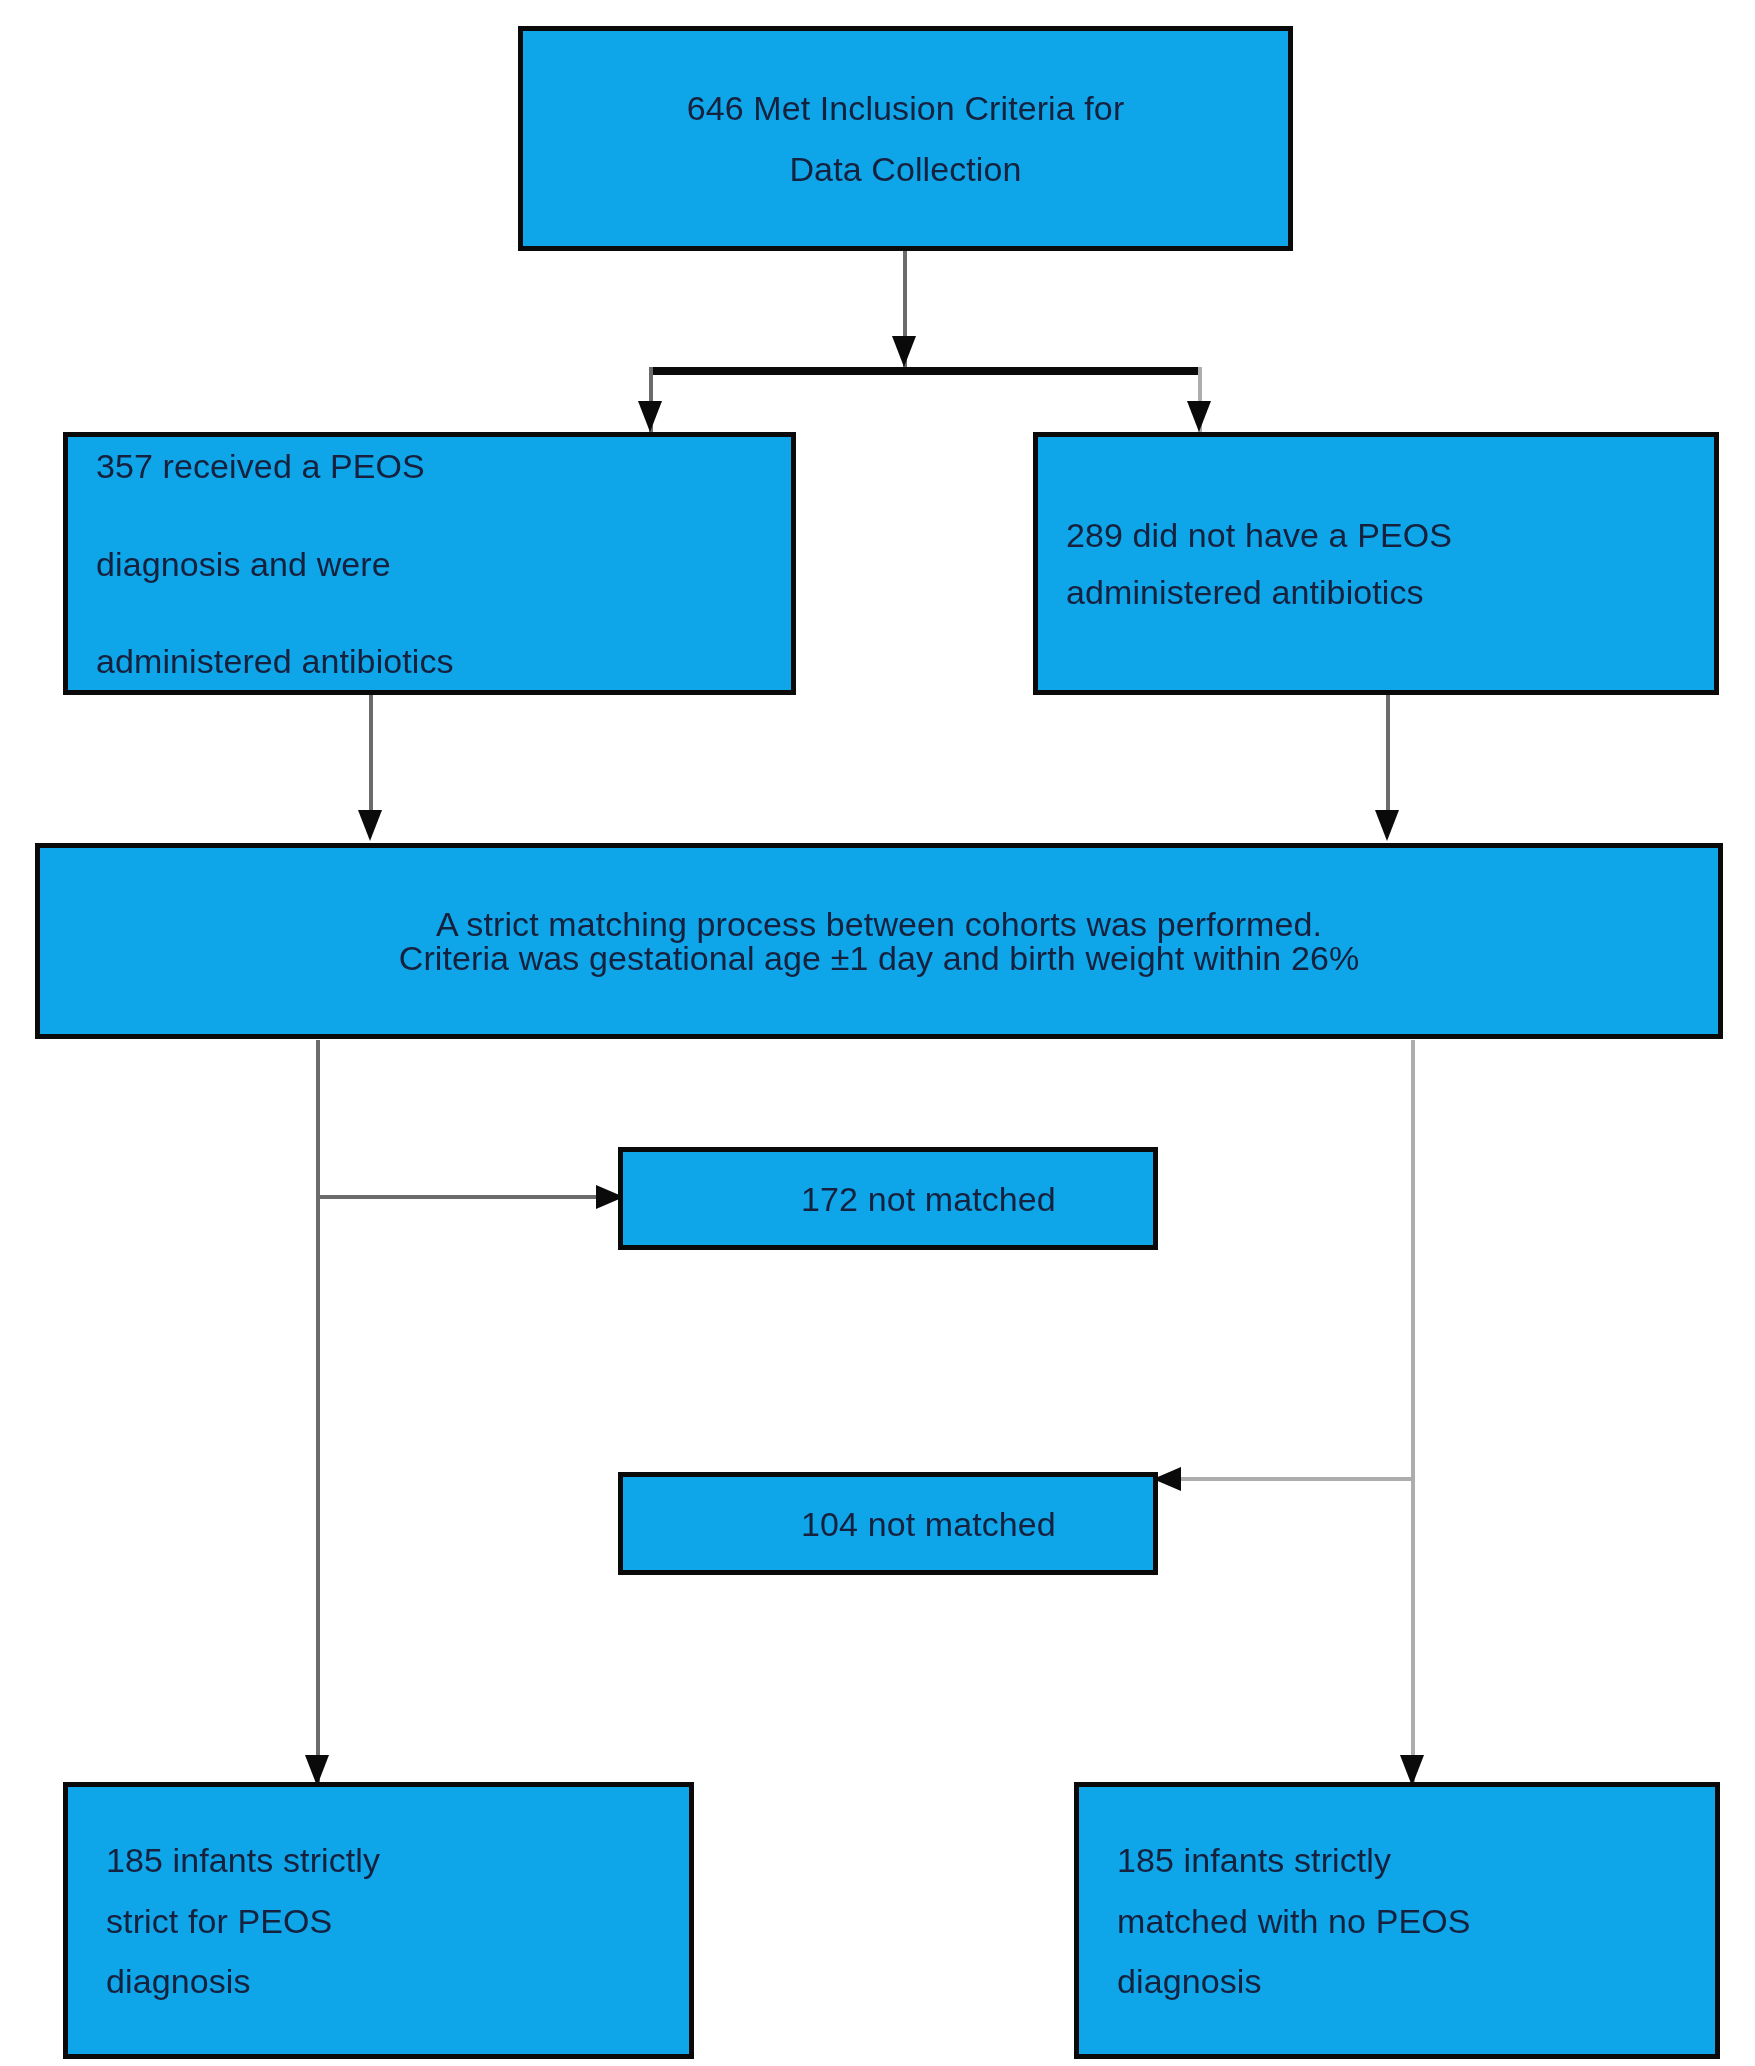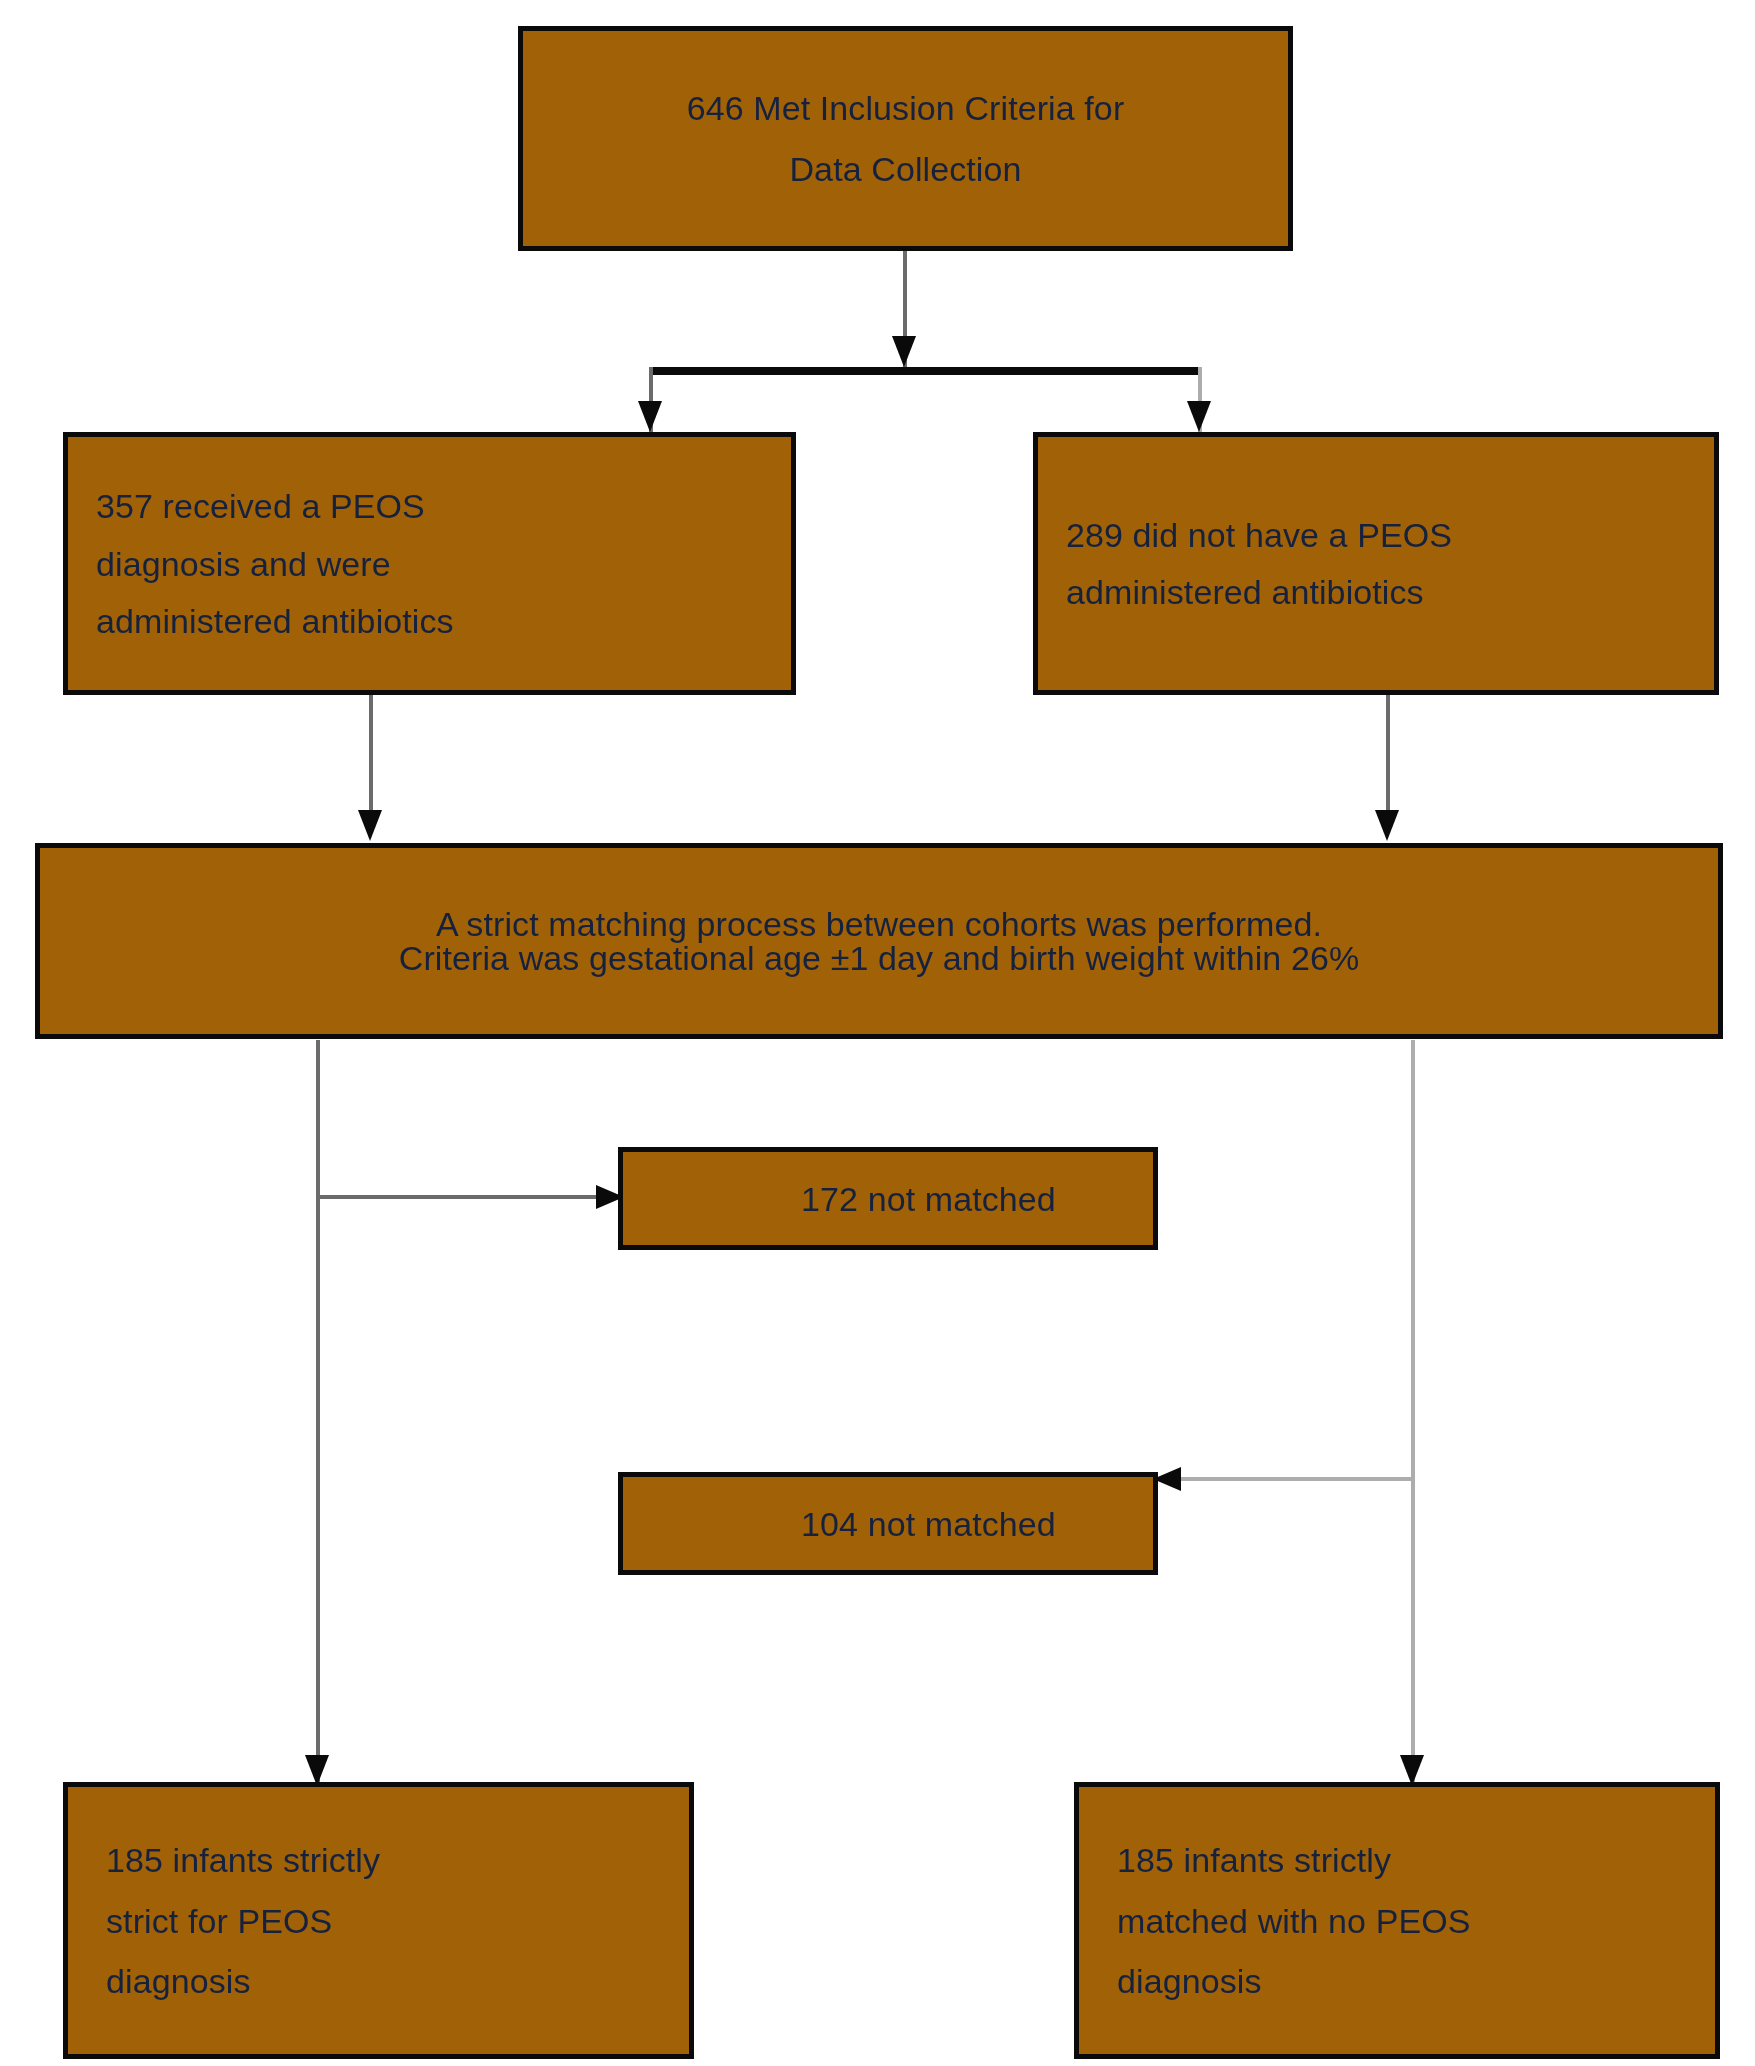--- a/index.html
+++ b/index.html
@@ -17,21 +17,21 @@
     width: 1755px;
     height: 2066px;
     background: #ffffff;
     overflow: hidden;
   }
 
   
   .node {
     position: absolute;
     box-sizing: border-box;
-    background: #a16207;
+    background: #0ea5e9;
     border: 5.2px solid #0a0a0a;
     display: flex;
     flex-direction: column;
     justify-content: center;
     z-index: 5;
   }
   .node .line {
     display: block;
     font-size: 34px;
     line-height: 1.0;
@@ -48,20 +48,21 @@
     width: 775px; height: 225px;
     padding: 0 17.7px;
   }
   #node-top .line { margin: 13.3px 0; }
 
   
   #node-peos {
     left: 63px; top: 432px;
     width: 733px; height: 263px;
     padding: 0 28px;
+    justify-content: space-between;
   }
   #node-peos .line { margin: 11.8px 0; }
 
   
   #node-nopeos {
     left: 1033px; top: 432px;
     width: 686px; height: 263px;
     padding: 16px 28px;
   }
   #node-nopeos .line { margin: 11.8px 0; }

